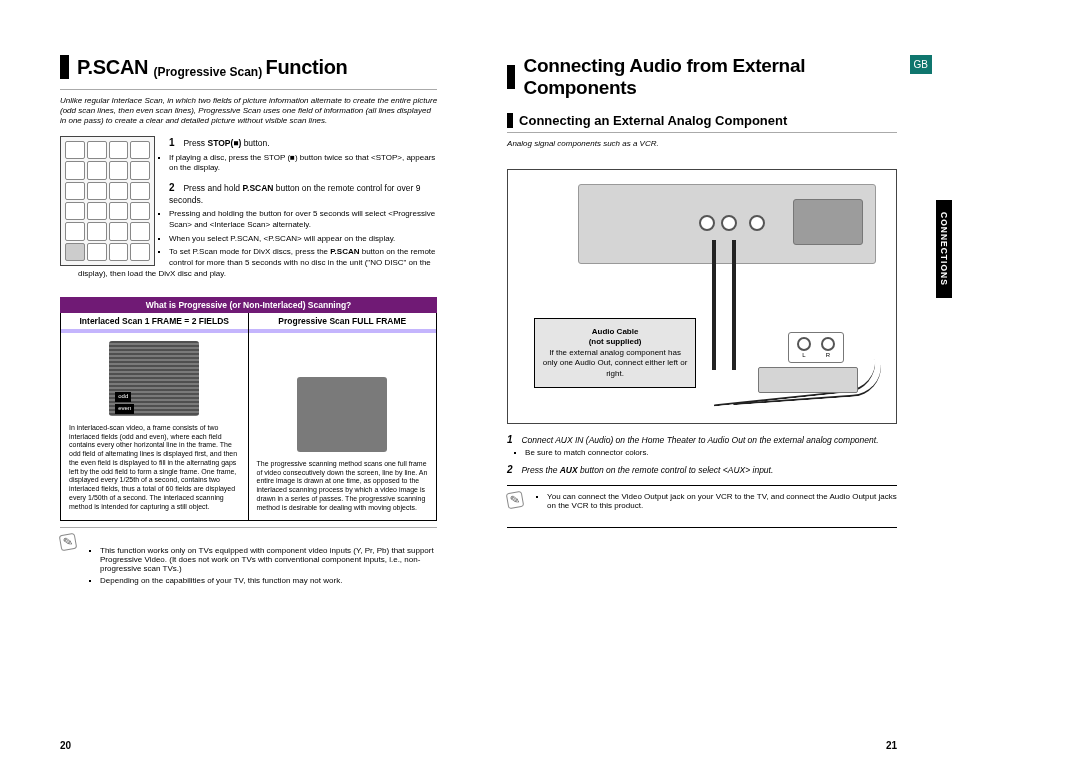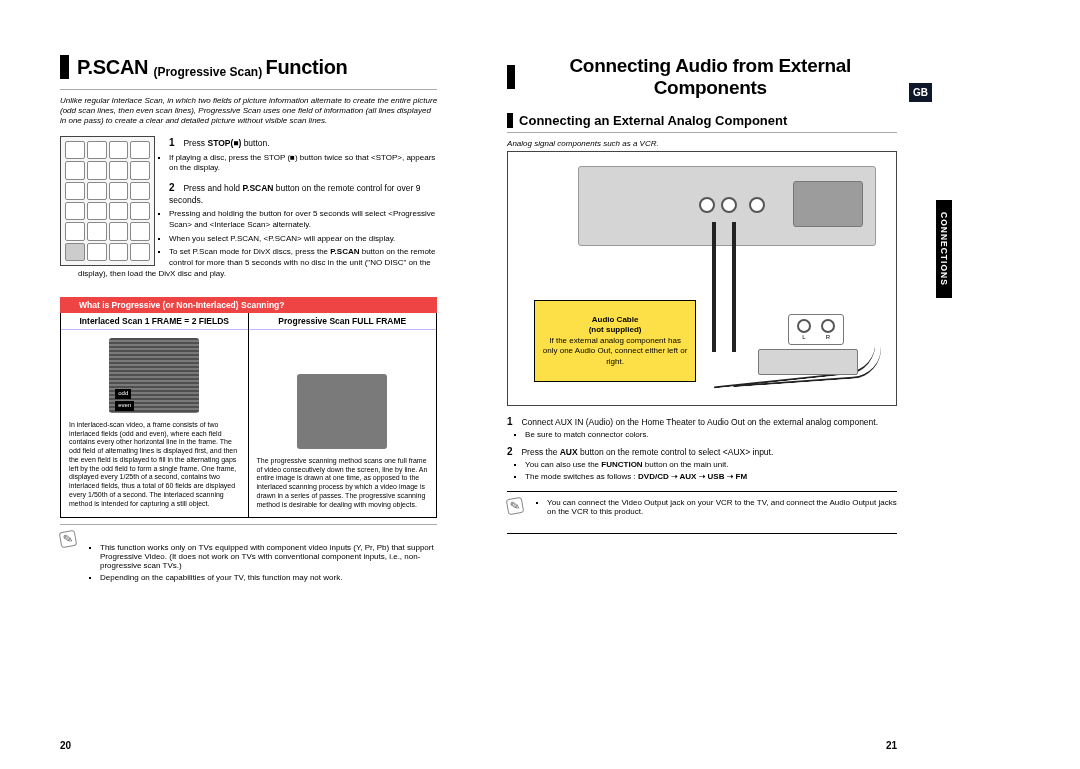--- a/index.html
+++ b/index.html
@@ -41,34 +41,34 @@
     display:grid;
     grid-template-columns:repeat(4,1fr);
     grid-template-rows:repeat(6,1fr);
     gap:2px;
   }
   .remote-btn { border:1px solid #888; border-radius:2px; background:#fff; font-size:4px; text-align:center; line-height:1.1; overflow:hidden;}
   .steps-col { font-size:8.5px; line-height:1.35; }
   .step-num { font-weight:bold; font-size:10px; display:inline-block; width:12px;}
   ul.tiny { list-style:square; padding-left:18px; margin:3px 0 7px 0; }
   ul.tiny li { margin-bottom:3px; font-size:8px; }
-  .black-strip { background:#ef4444; color:#fff; font-weight:bold; padding:3px 19px; font-size:8.5px; margin-top:10px; }
+  .black-strip { background:#701a75; color:#fff; font-weight:bold; padding:3px 11px; font-size:8.5px; margin-top:10px;text-align:center; }
   .dual-table {
     width:100%;
     border:1px solid #000;
     border-top:none;
     display:flex;
   }
   .dual-col {
     width:50%;
     border-right:1px solid #000;
     display:flex; flex-direction:column;
   }
   .dual-col:last-child { border-right:none;gap:36px; }
-  .dual-header { font-weight:bold; text-align:center; padding:3px; border-bottom:1px solid #c4b5fd; font-size:8.5px;}
+  .dual-header { font-weight:bold; text-align:center; padding:3px; border-bottom:4px solid #c4b5fd; font-size:8.5px;}
   .dual-body { padding:8px; font-size:7px; line-height:1.25; }
   .tv-diag {
     text-align:center; margin-bottom:8px;
   }
   .tv-screen {
     width:90px; height:75px; background:#7a7a7a;
     margin:0 auto; border-radius:3px; position:relative;
     overflow:hidden;
   }
   .tv-screen.lines::before {
@@ -82,23 +82,22 @@
     width:16px; height:16px; border:1px solid #888; border-radius:3px;
     font-size:12px; text-align:center; line-height:14px;
     transform:rotate(-10deg); margin-right:6px; flex-shrink:0;
     color:#555;
   }
   .page-num { position:absolute; bottom:18px; font-weight:bold; font-size:10px;}
   .page-num.left { left:60px; }
   .page-num.right { right:55px; }
   .gb-badge {
     position:absolute; top:55px; right:20px;
-    background:#0f172a; color:#fff; font-size:10px; font-weight:bold;
+    background:#0f766e; color:#fff; font-size:10px; font-weight:normal;
     padding:4px 4px;
-    margin-top:28px;
   }
   .section-tab {
     position:absolute; top:200px; right:0;
     background:#000; color:#fff;
     writing-mode:vertical-rl;
     font-size:8.5px; font-weight:bold;
     letter-spacing:1px;
     padding:12px 3px;
   }
   
@@ -146,27 +145,27 @@
     transform:rotate(-6deg);
   }
   .cable-curve2 {
     position:absolute; top:200px; left:224px; width:150px; height:30px;
     border:2px solid #222; border-top:none; border-right:none; border-left:none;
     border-radius:0 0 120px 0;
     transform:rotate(-4deg);
   }
   .audio-label-box {
     position:absolute; left:26px; top:148px; width:162px;
-    border:1px solid #000; padding:14px 6px; font-size:8px; text-align:center; line-height:1.3;
-    background:#fde047;
+    border:1px solid #000; padding:8px 6px; font-size:8px; text-align:center; line-height:1.3;
+    background:#e5e5e5;
   }
   .audio-label-box .bold { font-weight:bold; }
   hr.sep { border:none; border-top:1px solid #000; margin:10px 0 2px 0; }
   hr.light { border:none; border-top:1px solid #aaa; margin:6px 0;}
-  .r-step { font-size:8.5px; margin:6px 0 2px 0; }
+  .r-step { font-size:8.5px; margin:6px 0 2px 0;font-style:italic; }
 </style>
 </head>
 <body>
 
 <div class="page">
 
   <div class="col">
 
     <div class="heading-block">
       <div class="heading-bar"></div>
@@ -270,29 +269,29 @@
     <div class="page-num left">20</div>
   </div>
 
   <div class="col col-right">
 
     <div class="gb-badge">GB</div>
     <div class="section-tab">CONNECTIONS</div>
 
     <div class="heading-block">
       <div class="heading-bar"></div>
-      <span class="heading-text" style="font-size:19px;text-align:center;">Connecting Audio from External Components</span>
+      <span class="heading-text" style="font-size:19px;">Connecting Audio from External Components</span>
     </div>
 
     <div class="sub-heading">
       <div class="sub-bar"></div>
       <span class="sub-heading-text">Connecting an External Analog Component</span>
     </div>
     <hr class="light" style="margin-top:2px;">
-    <div class="intro" style="margin-bottom:2px;">Analog signal components such as a VCR.</div>
+    <div class="intro" style="margin-bottom:20px;">Analog signal components such as a VCR.</div>
 
     <div class="diagram-box">
       <div class="amp-panel">
         <div class="amp-port p1"></div>
         <div class="amp-port p2"></div>
         <div class="amp-port p3"></div>
         <div style="position:absolute;right:12px;top:14px;width:70px;height:46px;background:#9c9c9c;border:1px solid #777;border-radius:3px;"></div>
       </div>
       <div class="cable c1"></div>
       <div class="cable c2"></div>
@@ -324,28 +323,20 @@
       <span>Connect AUX IN (Audio) on the Home Theater to Audio Out on the external analog component.</span>
     </div>
     <ul class="tiny">
         <li>Be sure to match connector colors.</li>
       </ul>
 
     <div class="r-step">
       <span class="step-num">2</span>
       <span>Press the </span><b>AUX</b><span> button on the remote control to select &lt;AUX&gt; input.</span>
     </div>
-    <ul class="tiny">
-      <li>
-        <span>You can also use the </span><b>FUNCTION</b><span> button on the main unit.</span>
-      </li>
-      <li>
-        <span>The mode switches as follows : </span><b>DVD/CD ➝ AUX ➝ USB ➝ FM</b>
-      </li>
-    </ul>
 
     <hr class="sep">
     <div class="note-row">
       <div class="note-icon">✎</div>
       <div>
         <ul class="tiny" style="margin-top:0;">
           <li>You can connect the Video Output jack on your VCR to the TV, and connect the Audio Output jacks on the VCR to this product.</li>
         </ul>
       </div>
     </div>

